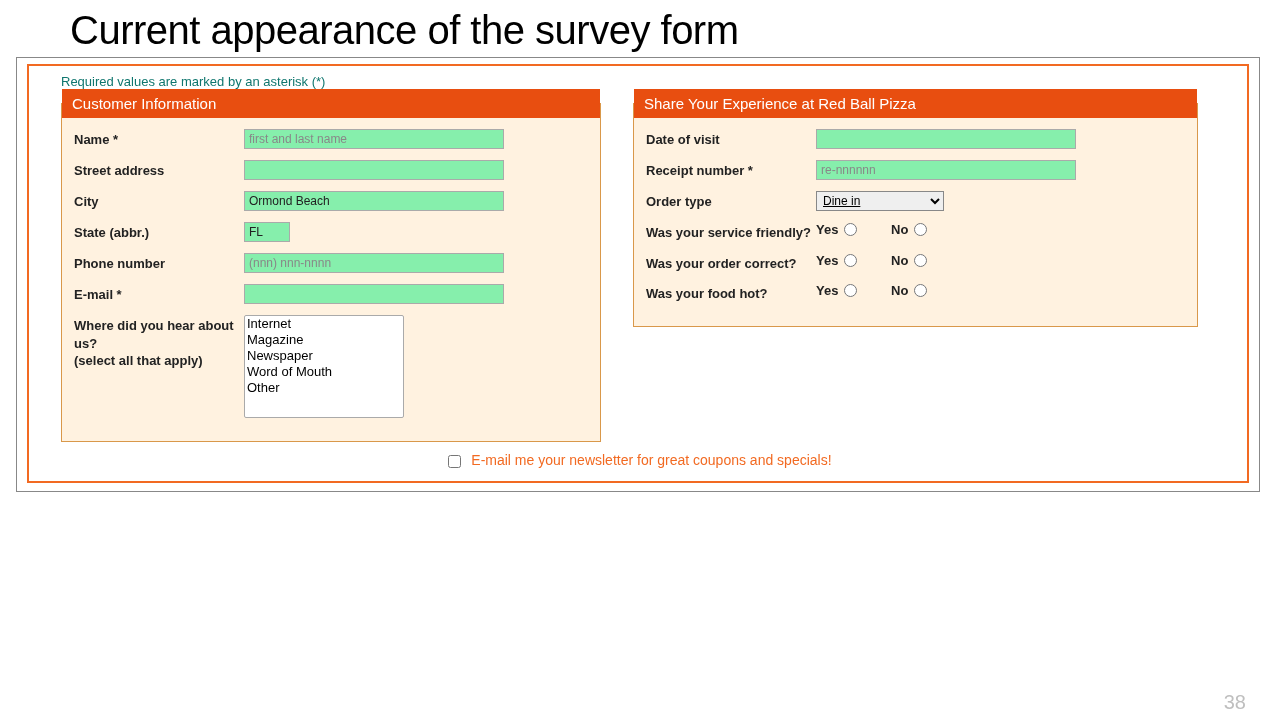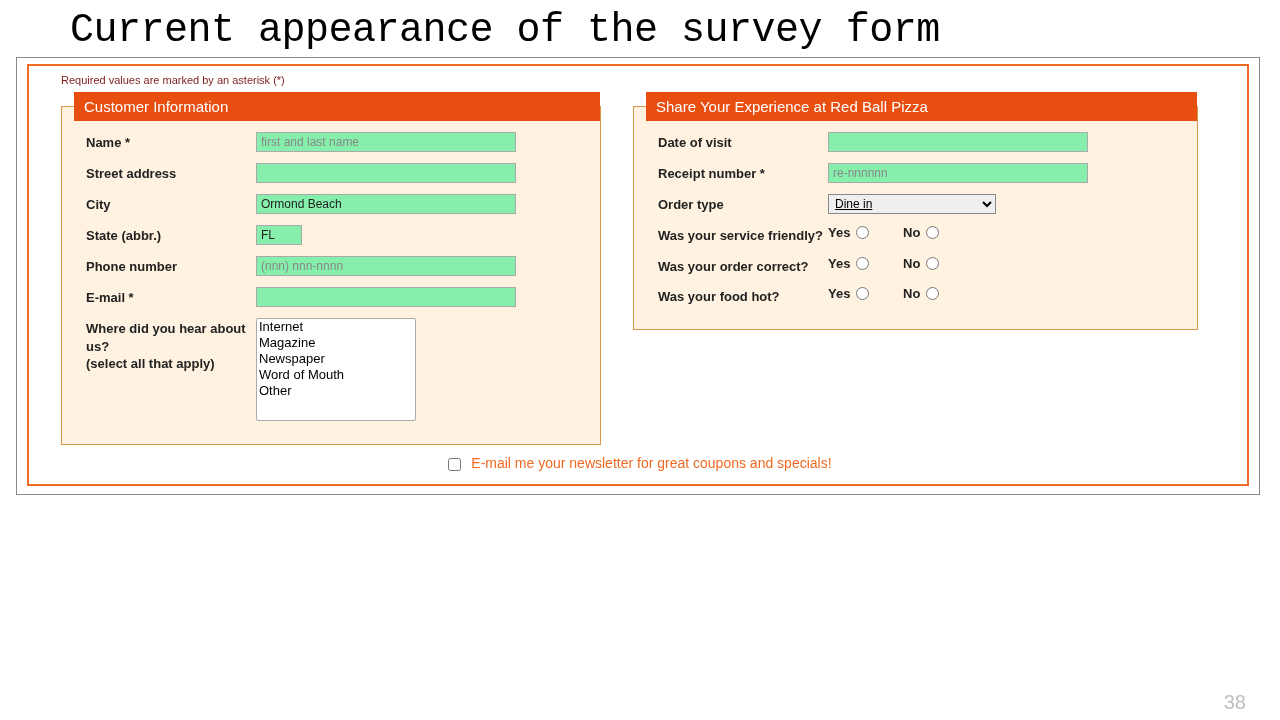--- a/index.html
+++ b/index.html
@@ -6,50 +6,50 @@
   body {
     margin: 0;
     font-family: Verdana, Geneva, sans-serif;
     background: #fff;
     width: 1280px;
     height: 720px;
     overflow: hidden;
     position: relative;
   }
   .slide-title {
-    font-family: Liberation Mono, monospace;
+    font-family: Liberation Sans, sans-serif;
     font-size: 40px;
     color: #000;
     padding: 8px 0 4px 70px;
     font-weight: normal;
     letter-spacing: -0.5px;
   }
   .outer {
     border: 1px solid #888;
     margin: 0 20px 0 16px;
     padding: 6px 10px 8px 10px;
   }
   .inner {
     border: 2px solid #f26a22;
     padding: 6px 32px 10px 32px;
   }
   .req-note {
-    color: #7f1d1d;
-    font-size: 11px;
-    margin: 2px 0 6px 0;
+    color: #0f766e;
+    font-size: 13px;
+    margin: 2px 0 0 0;
   }
   .columns {
     display: flex;
     gap: 32px;
     align-items: flex-start;
   }
   fieldset {
     border: 1px solid #d9984a;
     background: #fff2e0;
-    padding: 0 12px 12px 24px;
+    padding: 0 12px 12px 12px;
     margin: 0;
     position: relative;
     flex: 1;
   }
   .fs-left { width: 540px; flex: none; }
   .fs-right { width: 565px; flex: none; }
   legend {
     background: #e84e10;
     color: #fff;
     font-size: 15px;
@@ -85,21 +85,21 @@
   input[type=text]::placeholder { color: #888; }
   select.multi {
     width: 160px;
     height: 103px;
     border: 1px solid #aaa;
     font-family: inherit;
     font-size: 13px;
     background: #fff;
   }
   select.single {
-    width: 168px;
+    width: 128px;
     border: 1px solid #888;
     font-family: inherit;
     font-size: 12px;
     background: #efefef;
     padding: 1px 2px;
     text-decoration: underline;
   }
   textarea {
     width: 260px;
     height: 175px;

